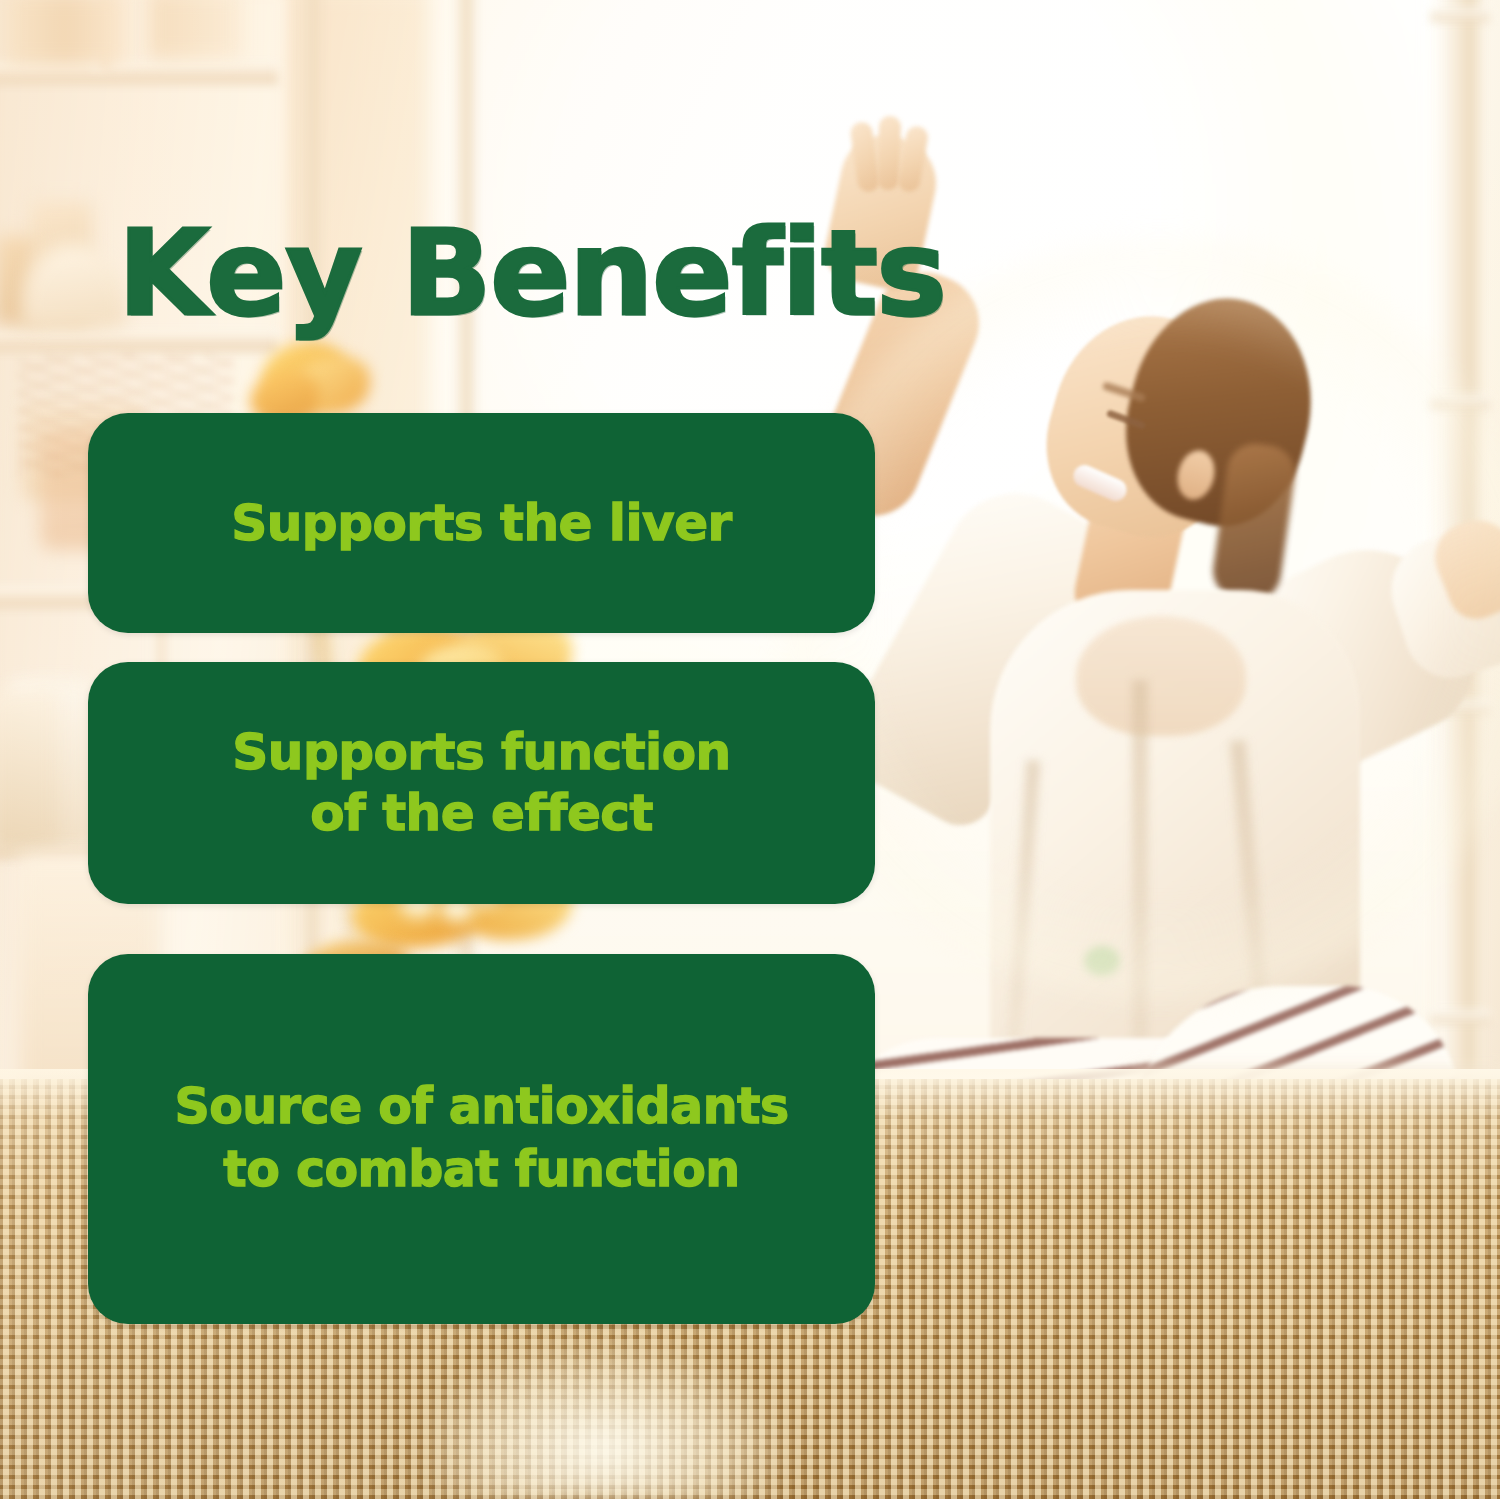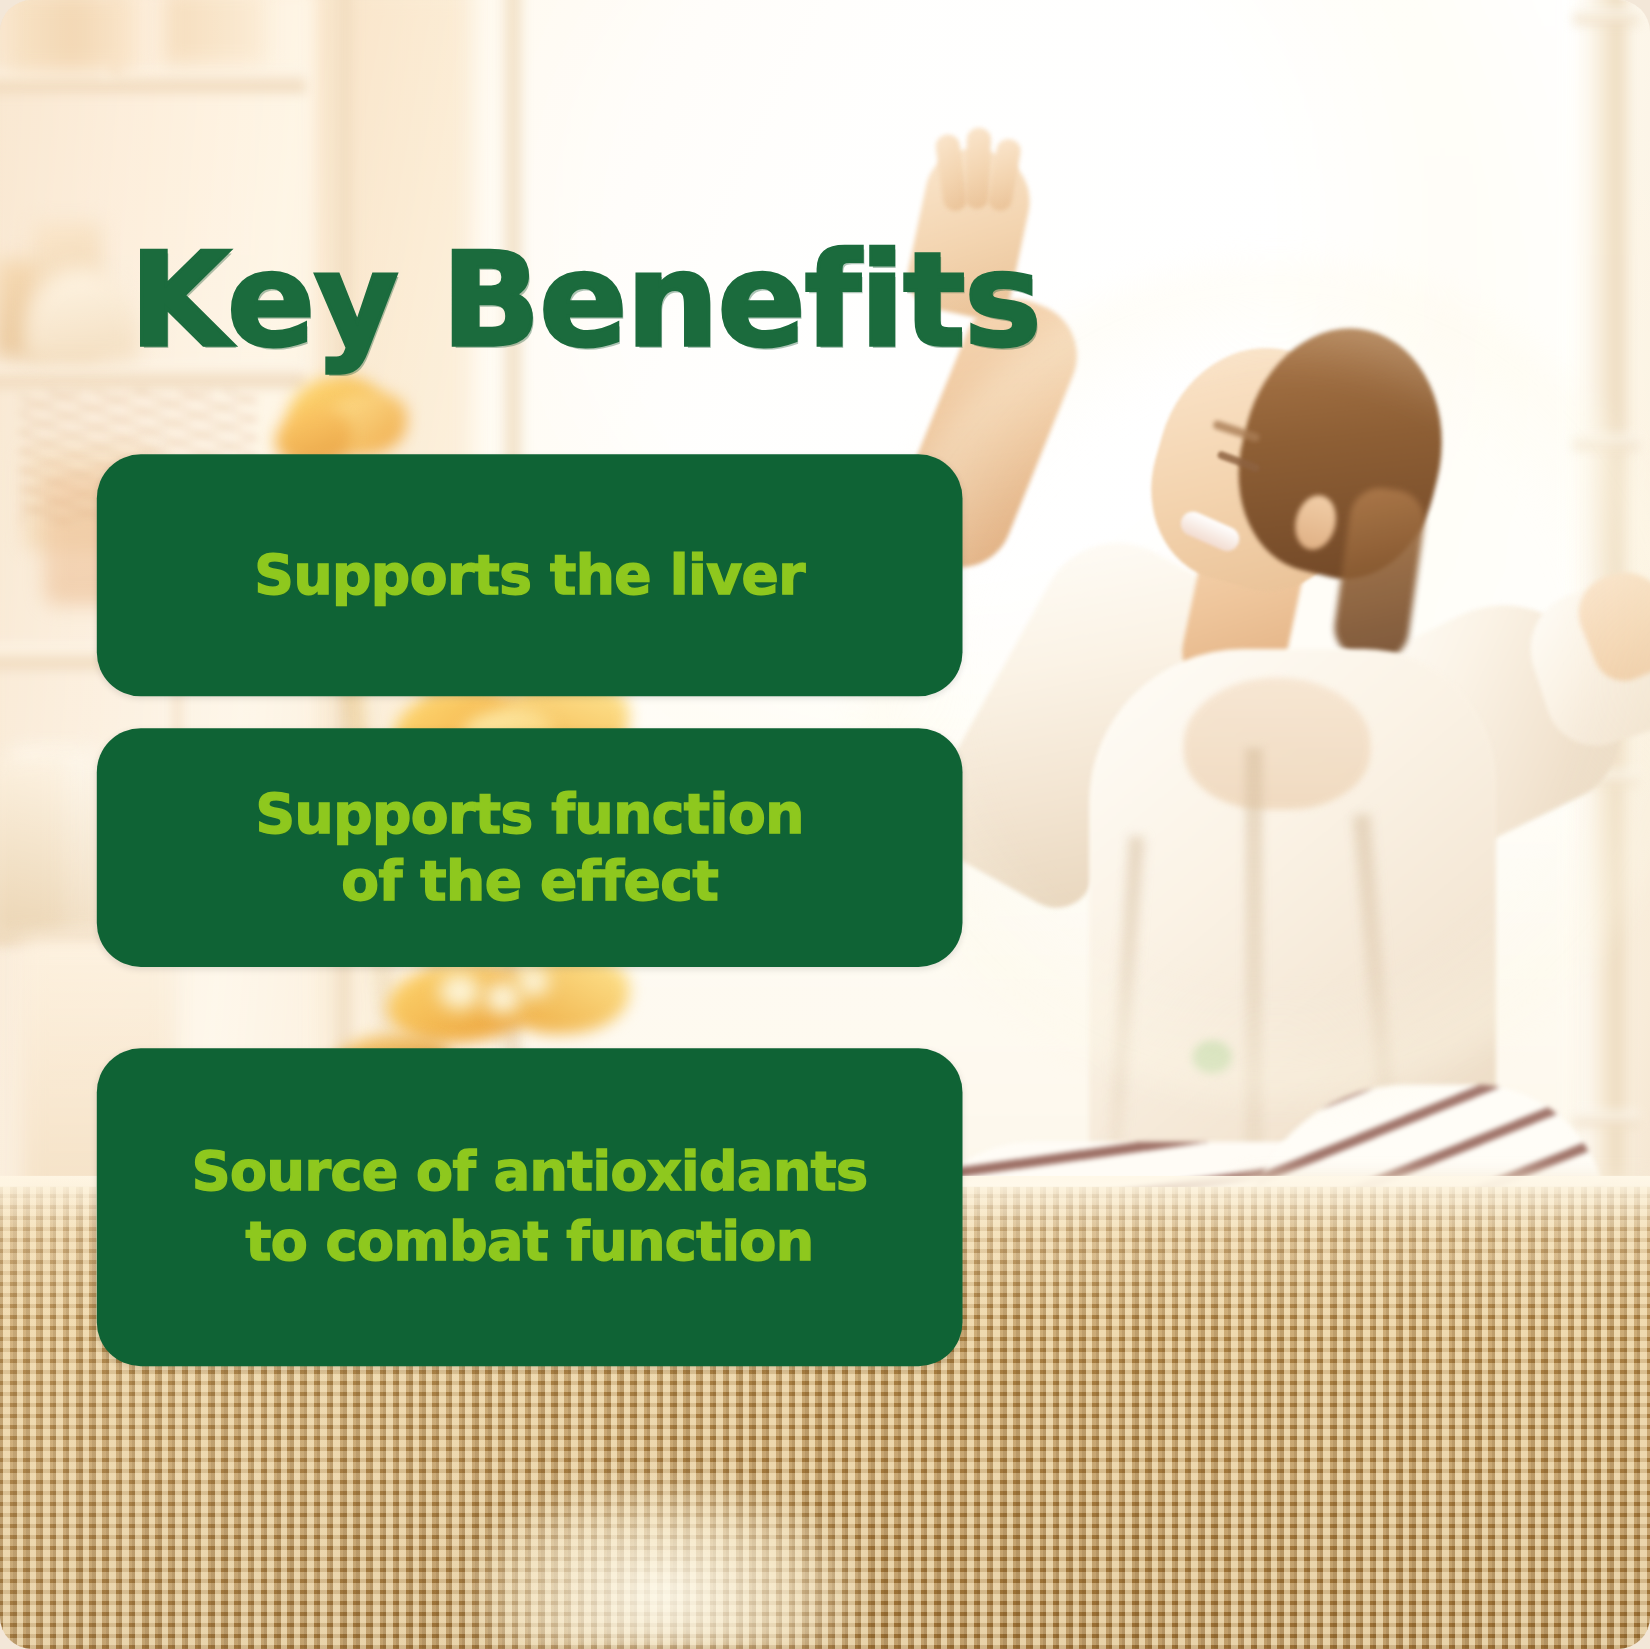--- a/index.html
+++ b/index.html
@@ -1,21 +1,21 @@
 <!DOCTYPE html>
 <html><head>
 <meta charset="utf-8">
 <style>
   html,body{margin:0;padding:0;}
   body{
     width:1500px;height:1499px;overflow:hidden;
     font-family:"Liberation Sans", sans-serif;
     background:#f3e7d8;
   }
-  .stage{position:relative;width:1500px;height:1499px;overflow:hidden;border-radius:29px;}
+  .stage{position:relative;width:1500px;height:1499px;overflow:hidden;}
 
   
   .photo{position:absolute;inset:0;overflow:hidden;}
 
   
   .bg-base{
     position:absolute;inset:0;
     background:
       radial-gradient(ellipse 58% 52% at 60% 28%, #ffffff 0%, #fffdf6 34%, rgba(255,248,231,0.75) 58%, rgba(255,241,214,0) 80%),
       linear-gradient(100deg, #f0d9c2 0%, #f7e6d2 13%, #fdf4e6 26%, #fffdf7 44%, #ffffff 62%, #fffcf3 80%, #f8ecd9 94%, #eedcc4 100%);
@@ -130,22 +130,22 @@
   .cards{position:absolute;left:88px;top:413px;width:787px;}
 
   .card{
     background:#0f6335;
     border-radius:40px;
     display:flex;align-items:center;justify-content:center;
     text-align:center;
     box-shadow:0 2px 6px rgba(0,0,0,.10);
   }
   .card-1{height:220px;margin-bottom:29px;}
-  .card-2{height:217px;margin-bottom:74px;}
-  .card-3{height:289px;margin-top:48px;}
+  .card-2{height:242px;margin-bottom:50px;}
+  .card-3{height:370px;margin-top:48px;}
 
   .card-text{
     color:#8ec81e;
     font-family:"DejaVu Sans","Liberation Sans",sans-serif;
     font-weight:700;
     font-size:50px;
     line-height:1.22;
     letter-spacing:-0.5px;
     -webkit-text-stroke:1.3px #8ec81e;
     text-shadow:1px 1px 0 rgba(60,110,20,.35);

